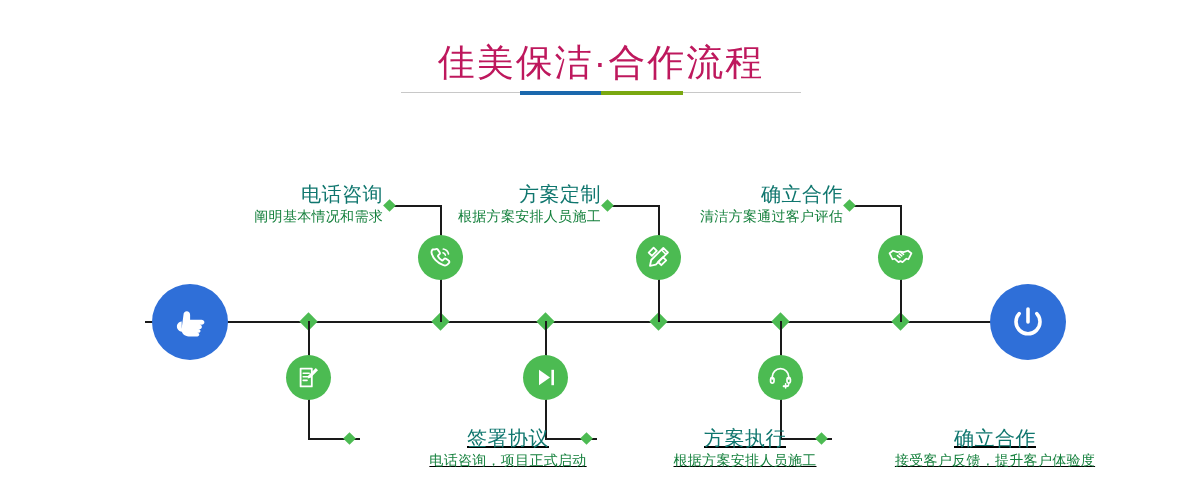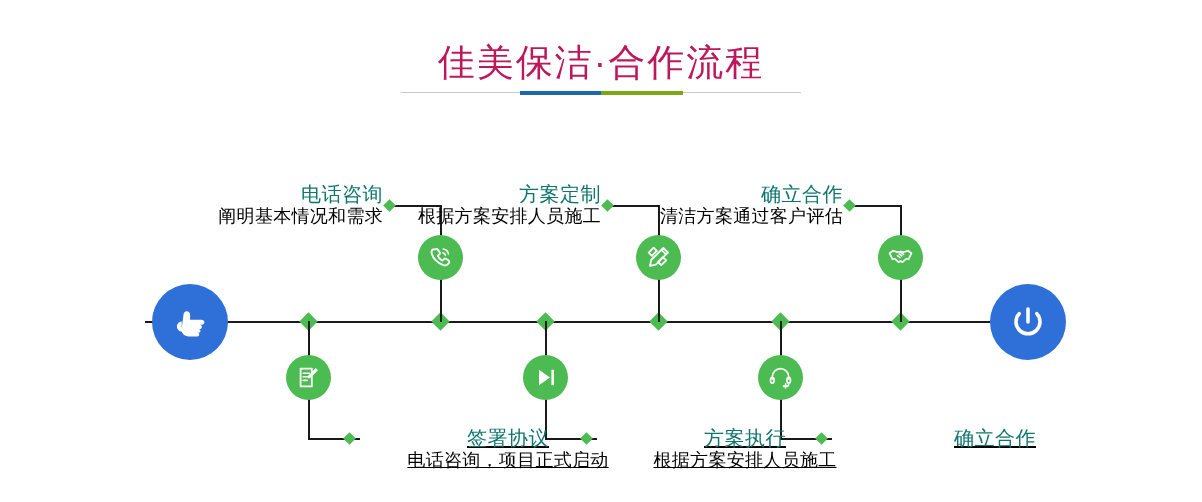--- a/index.html
+++ b/index.html
@@ -155,22 +155,22 @@
     white-space: nowrap;
     z-index: 2;
   }
   .step-label .title {
     font-size: 20px;
     color: #0f766e;
     line-height: 22px;
     letter-spacing: 0.5px;
   }
   .step-label .desc {
-    font-size: 18px;
-    color: #000000;
+    font-size: 14px;
+    color: #15803d;
     line-height: 22px;
     letter-spacing: 0.3px;
   }
   .step-label.ralign { text-align: right; }
   .step-label.lalign { text-align: center; text-decoration: underline; }
 
   .lbl-diamond {
     position: absolute;
     width: 9px;
     height: 9px;
@@ -318,20 +318,21 @@
         <path fill="none" stroke="#ffffff" stroke-width="1.5" stroke-linecap="round" d="M10.4 11.6l2.6 2.0M12.2 9.9l2.6 2.0M14.0 8.4l2.6 2.0"></path>
       </svg>
     </span>
   </div>
 
   <div class="vline down" style="left:780px"></div>
   <div class="hline" style="left:780px; top:288px; width:52px;"></div>
   <div class="lbl-diamond" style="left:817px; top:284px;"></div>
   <div class="step-label lalign" style="left:830px; top:277px; width:330px;">
     <div class="title">确立合作</div>
+    <div class="desc">接受客户反馈，提升客户体验度</div>
   </div>
   <div class="step-circle" style="left:758px; top:205px;">
     <span>
       <svg width="27" height="27" viewBox="0 0 27 27">
         <path fill="none" stroke="#ffffff" stroke-width="1.7" stroke-linecap="round" d="M5.2 15.0v-2.1a8.3 8.3 0 0 1 16.6 0v2.1"></path>
         <rect x="3.6" y="13.6" width="3.4" height="5.6" rx="1.6" fill="none" stroke="#ffffff" stroke-width="1.7"></rect>
         <rect x="20.0" y="13.6" width="3.4" height="5.6" rx="1.6" fill="none" stroke="#ffffff" stroke-width="1.7"></rect>
         <path fill="none" stroke="#ffffff" stroke-width="1.5" stroke-linecap="round" d="M21.7 19.2v1.0a2.2 2.2 0 0 1-2.2 2.2h-3.0"></path>
         <line x1="18.6" y1="19.8" x2="18.6" y2="24.0" stroke="#ffffff" stroke-width="1.5" stroke-linecap="round"></line>
         <line x1="16.5" y1="21.9" x2="20.7" y2="21.9" stroke="#ffffff" stroke-width="1.5" stroke-linecap="round"></line>

